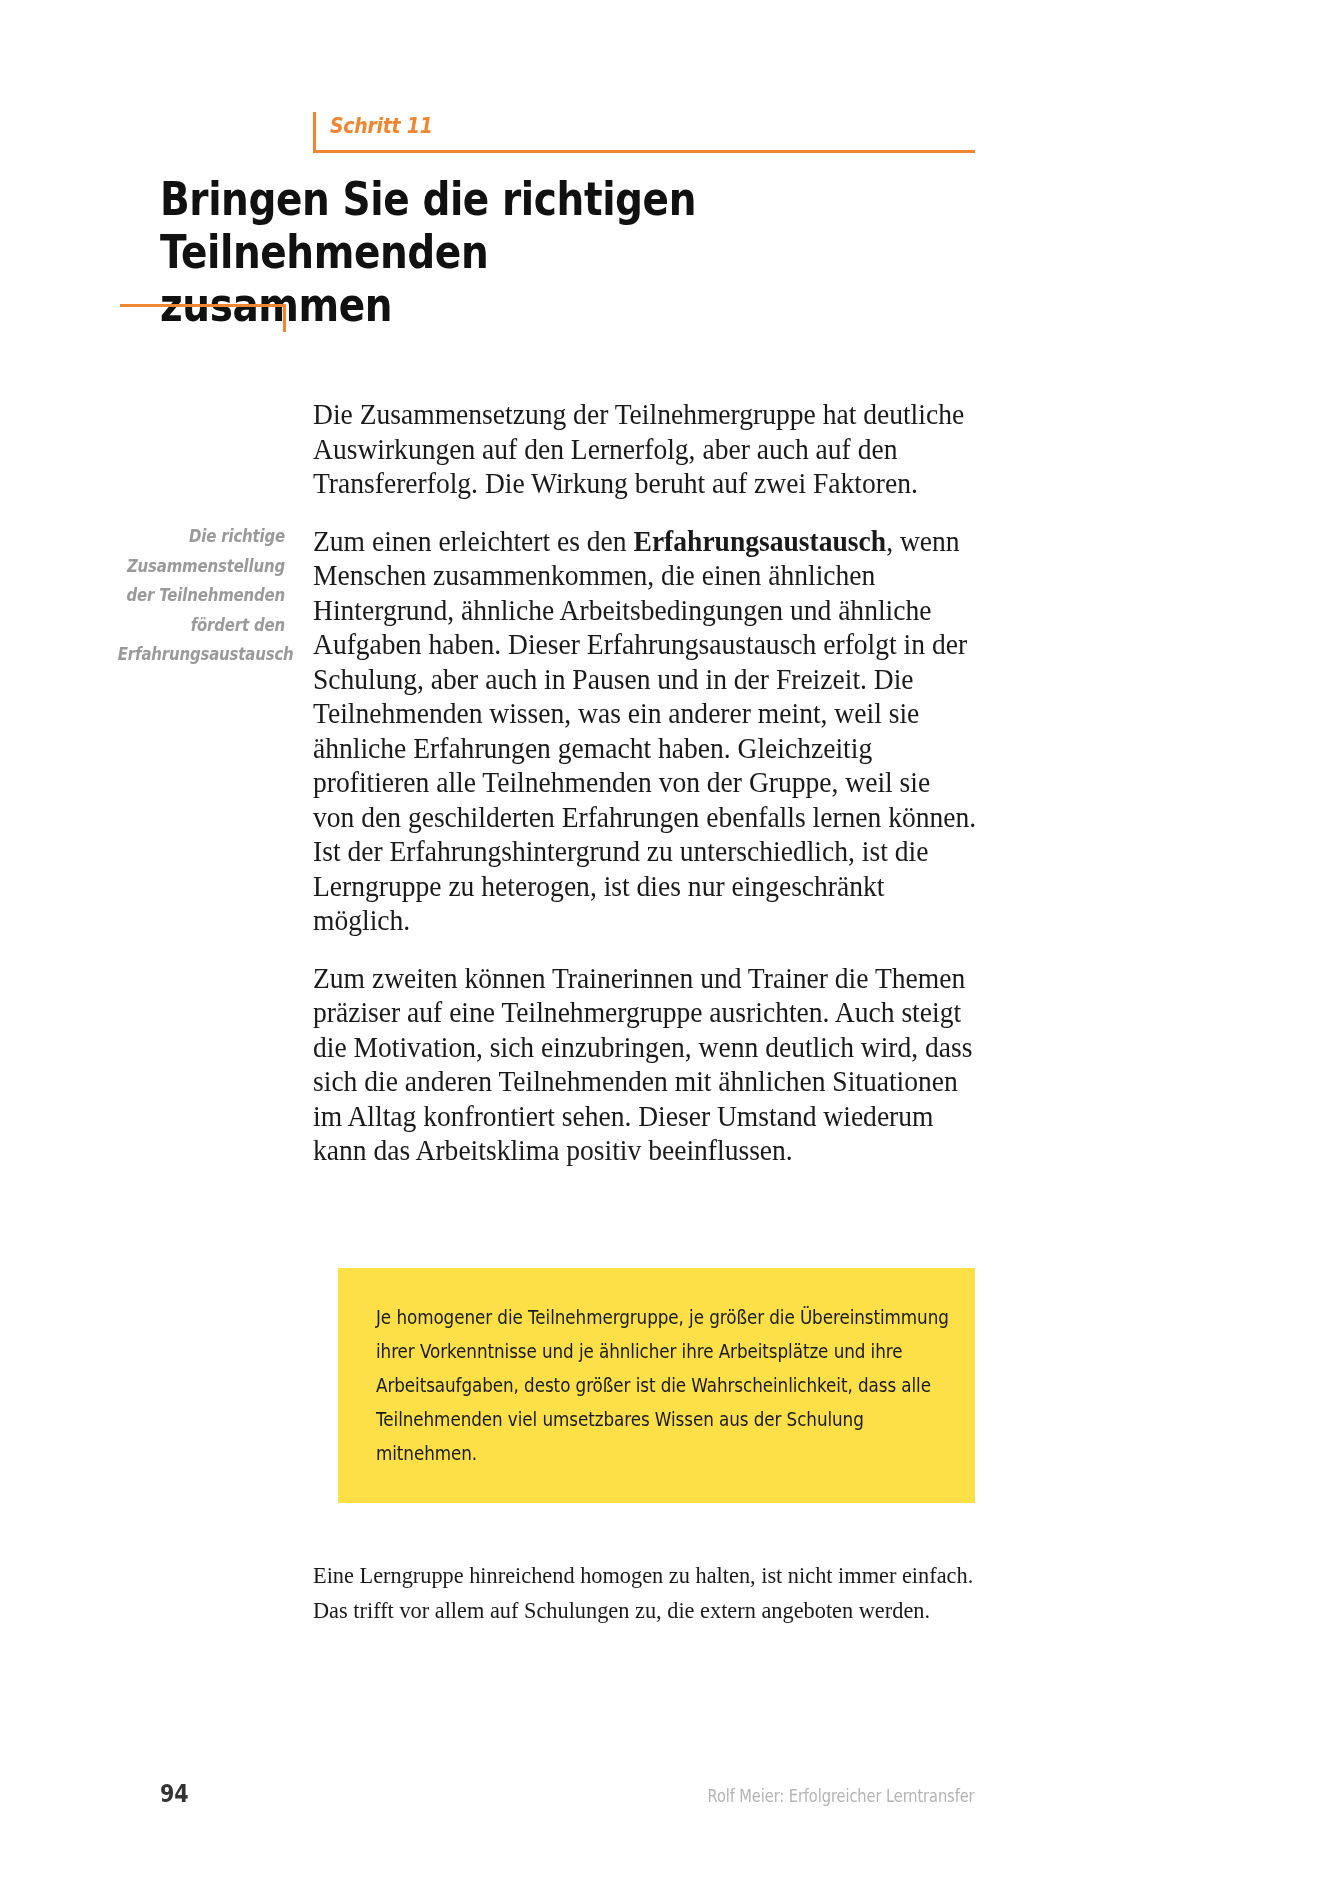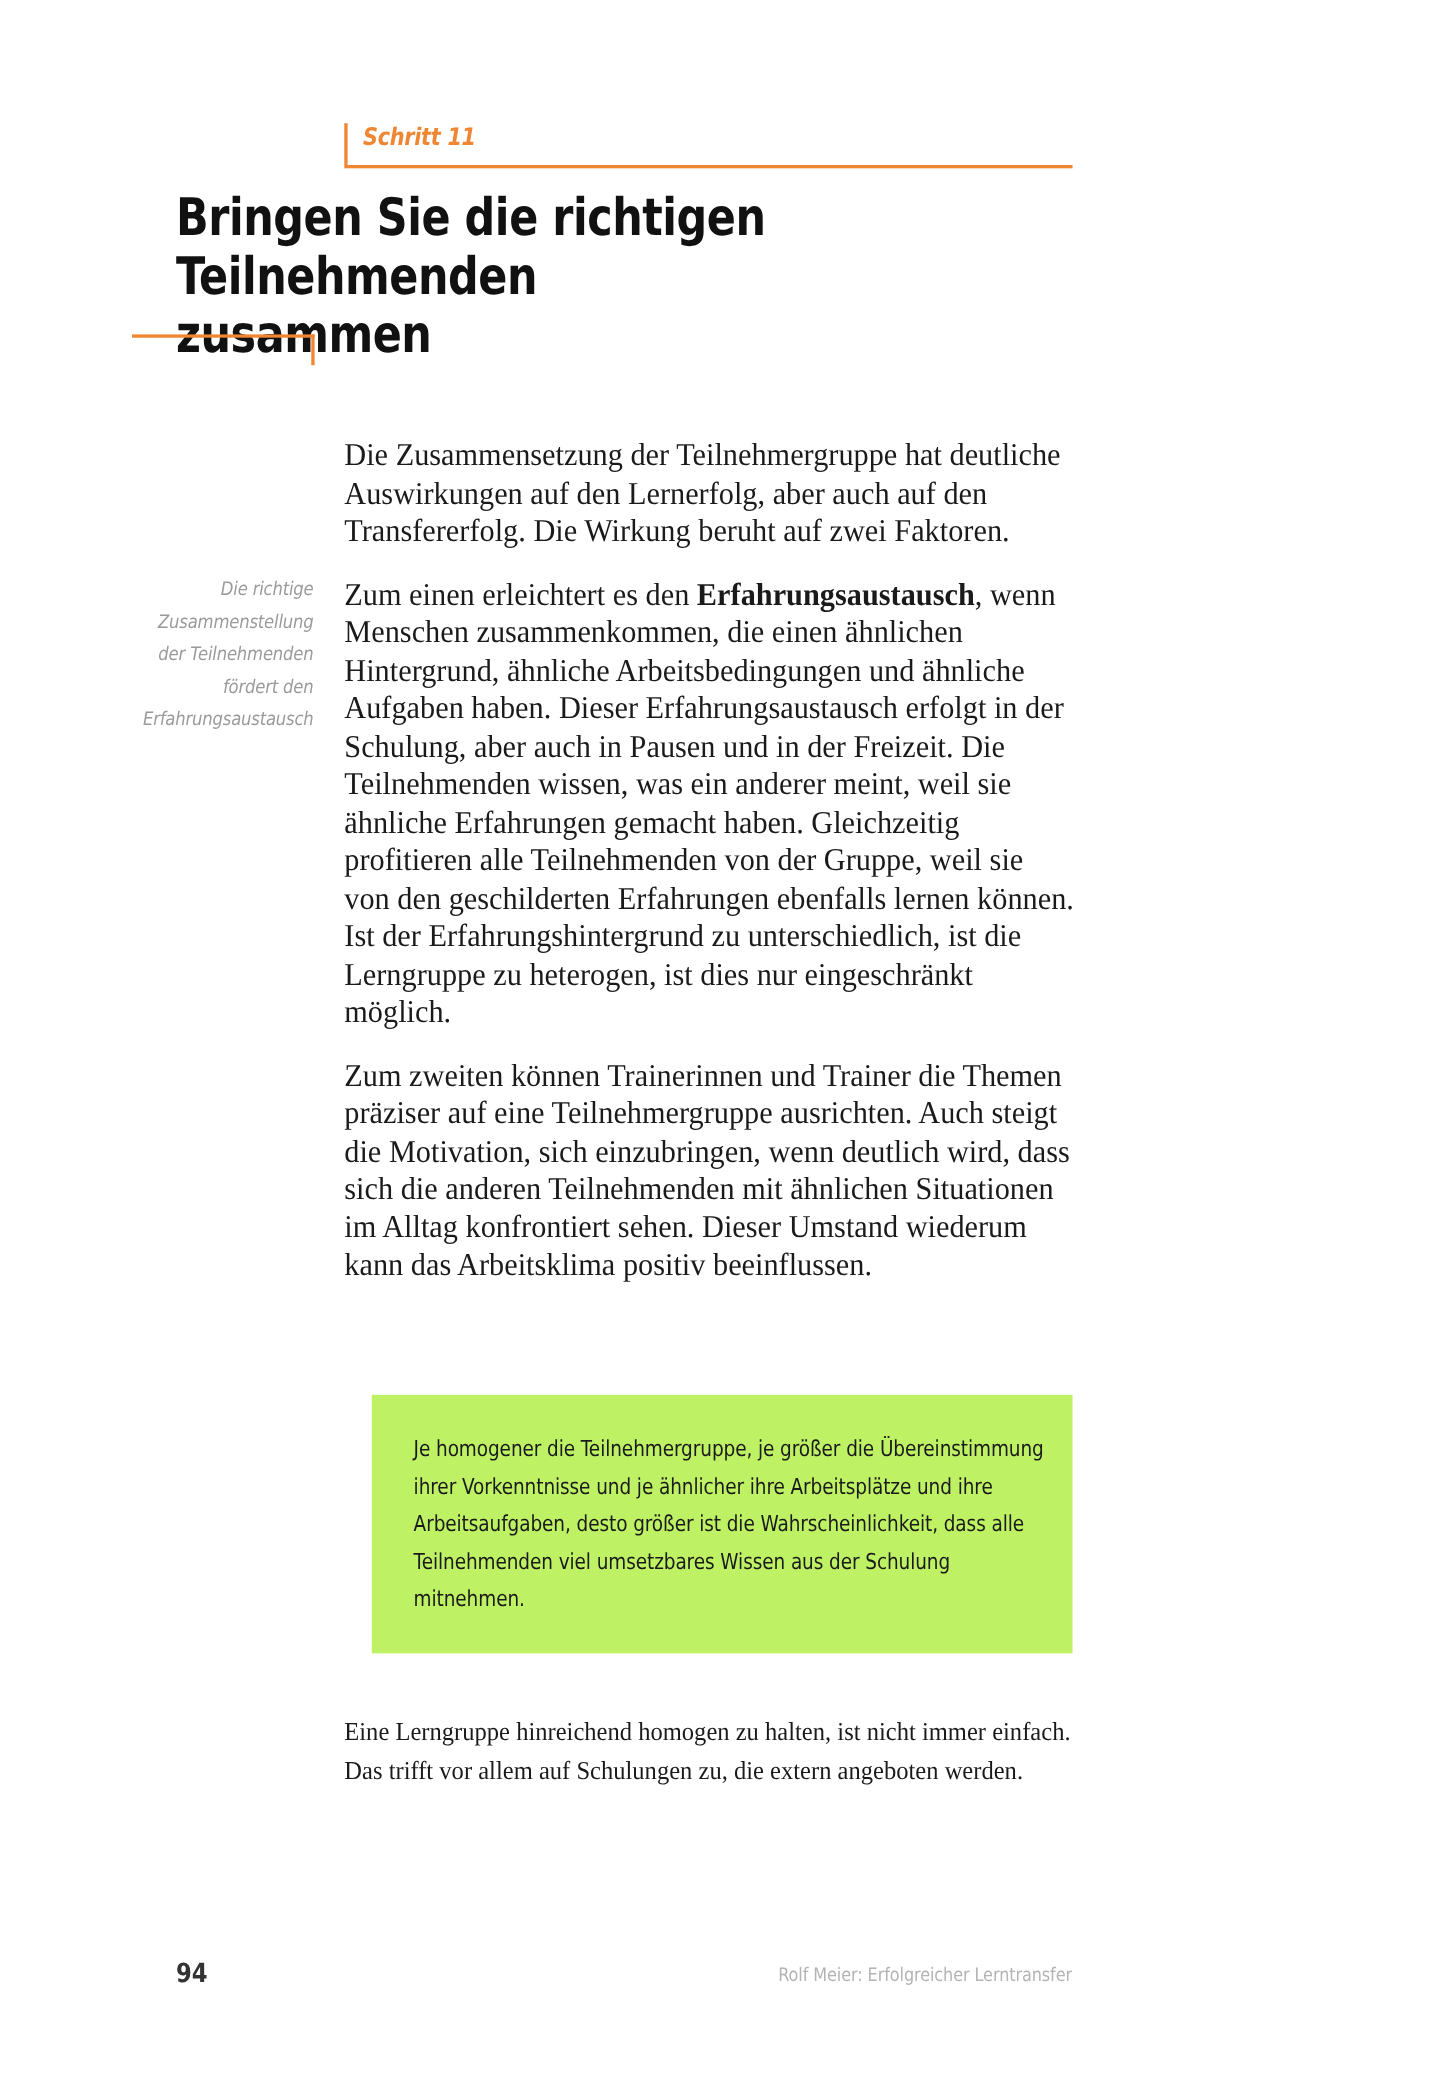--- a/index.html
+++ b/index.html
@@ -101,21 +101,21 @@
 
   
   .margin-note {
     position: absolute;
     left: 95px;
     top: 522px;
     width: 190px;
     text-align: right;
     font-family: "DejaVu Sans", sans-serif;
     font-style: italic;
-    font-weight: 400;
+    font-weight: 700;
     font-size: 17px;
     line-height: 29.5px;
     color: #9a9a9a;
     letter-spacing: -0.2px;
   }
   .margin-note div {
     transform: scaleX(0.88);
     transform-origin: right center;
   }
 
@@ -140,21 +140,21 @@
     font-weight: 700;
   }
 
   
   .callout {
     position: absolute;
     left: 338px;
     top: 1268px;
     width: 637px;
     height: 235px;
-    background: #bef264;
+    background: #fde047;
     box-sizing: border-box;
     padding: 32px 38px 0 38px;
   }
   .callout .txt {
     font-family: "DejaVu Sans", sans-serif;
     font-size: 20px;
     line-height: 34px;
     color: #1a1a1a;
     transform: scaleX(0.84);
     transform-origin: left top;

